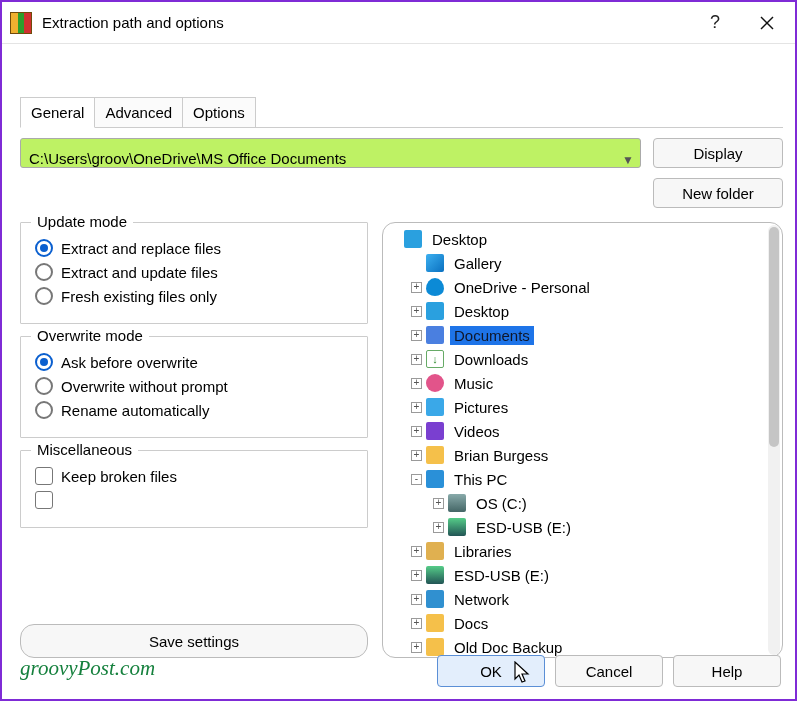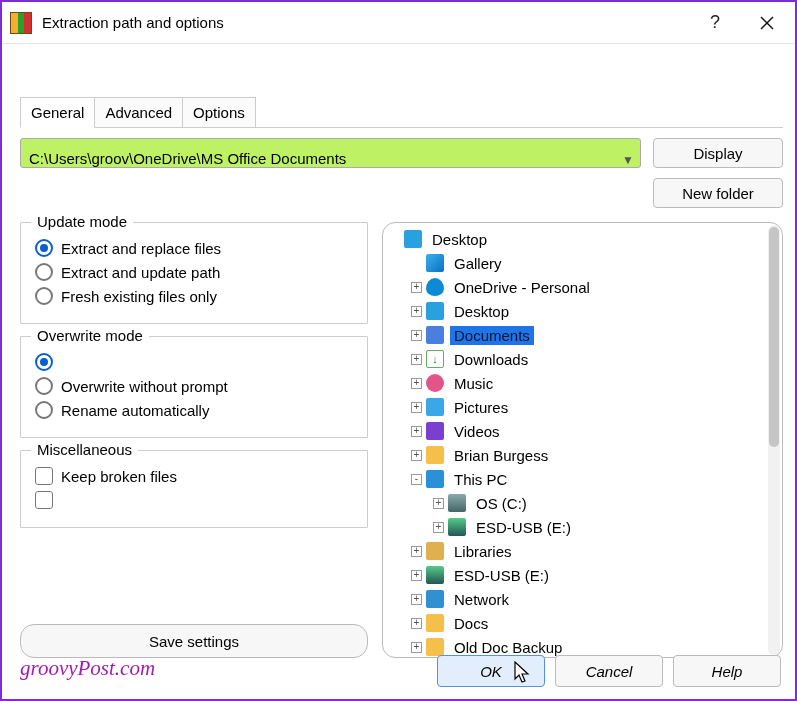--- a/index.html
+++ b/index.html
@@ -138,28 +138,27 @@
   .i-usb { background:linear-gradient(#5c8,#255); }
   .i-lib { background:#e0b050; }
   .i-net { background:#3090d0; }
   .label { padding: 1px 4px; }
   .label.sel { background:#1e74e8; color:#0f172a; }
   
   .bottombar {
     position: absolute; left: 0; right: 0; bottom: 12px;
     display: flex; justify-content: flex-end; gap: 10px;
     padding: 0 14px;
-    font-style: italic;
   }
   .bottombar .winbtn { min-width: 108px; height: 32px; }
   .okbtn { background:#e3eefc; border-color:#5b8fd6 !important; }
   .watermark {
     position: absolute; left: 18px; bottom: 18px;
     font-style: italic; font-family: Georgia, 'Times New Roman', serif;
-    color: #a21caf; font-size: 21px;
+    color: #15803d; font-size: 21px;
   }
   .cursor {
     position: absolute; width: 18px; height: 24px;
     pointer-events: none;
   }
 </style>
 </head>
 <body>
 
 <div class="titlebar">
@@ -201,32 +200,33 @@
 
     <div class="left">
       <div class="group">
         <span class="grouptitle">Update mode</span>
         <div class="opt">
           <span class="radio on"></span>
           <span>Extract and replace files</span>
         </div>
         <div class="opt">
           <span class="radio"></span>
-          <span>Extract and update path</span>
+          <span>Extract and update files</span>
         </div>
         <div class="opt">
           <span class="radio"></span>
           <span>Fresh existing files only</span>
         </div>
       </div>
 
       <div class="group">
         <span class="grouptitle">Overwrite mode</span>
         <div class="opt">
           <span class="radio on"></span>
+          <span>Ask before overwrite</span>
         </div>
         <div class="opt">
           <span class="radio"></span>
           <span>Overwrite without prompt</span>
         </div>
         <div class="opt">
           <span class="radio"></span>
           <span>Rename automatically</span>
         </div>
       </div>

